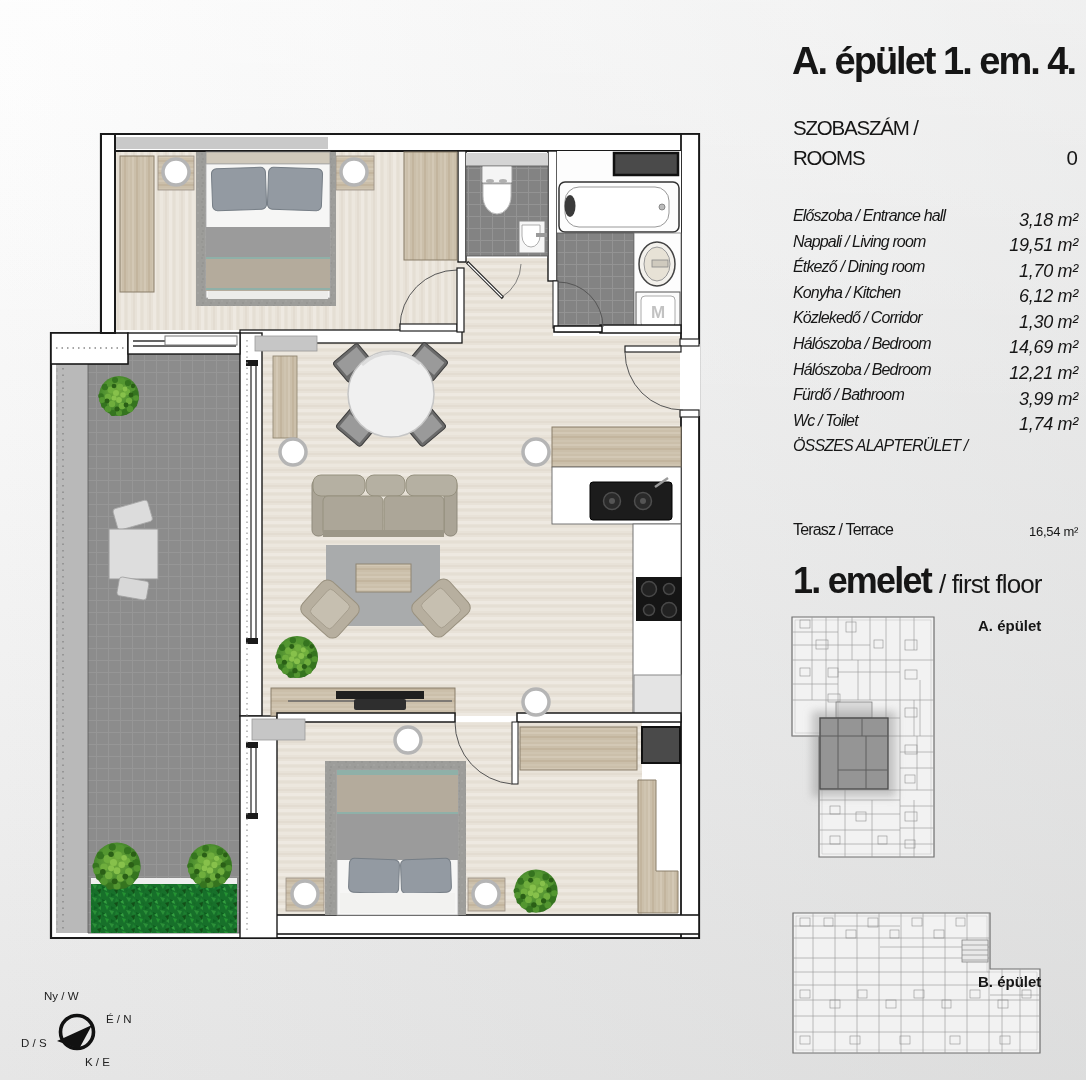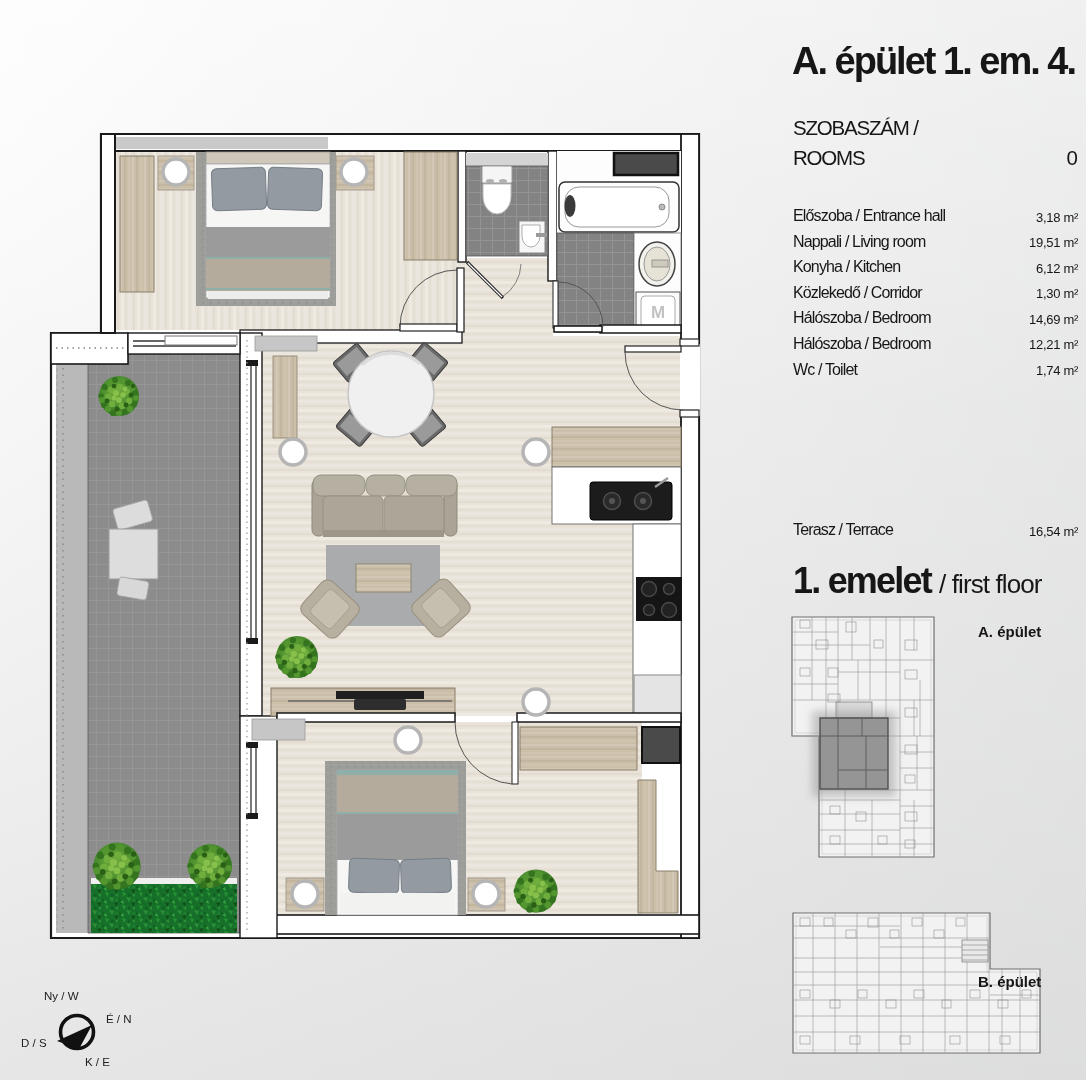--- a/index.html
+++ b/index.html
@@ -7,27 +7,27 @@
   .page{position:relative;width:1086px;height:1080px;
     background:linear-gradient(90deg,rgba(205,206,206,0) 0%,rgba(205,206,206,0.38) 100%),linear-gradient(180deg,#fdfdfd 0%,#f6f6f6 40%,#eeeeee 72%,#e6e6e6 100%);}
   .vshade{position:absolute;left:0;top:0;width:1086px;height:1080px;
     background:linear-gradient(180deg,rgba(255,255,255,0.25) 0%,rgba(255,255,255,0.0) 40%);}
   svg{position:absolute;left:0;top:0;}
   .panel{position:absolute;left:792px;top:0;width:287px;color:#161616;}
   .title{position:absolute;top:40px;left:0;width:287px;font-size:38px;font-weight:bold;letter-spacing:-2px;white-space:nowrap;}
   .szoba{position:absolute;top:113px;left:1px;font-size:20.5px;letter-spacing:-1.2px;line-height:30px;}
   .zero{position:absolute;top:146px;right:1px;font-size:20.5px;}
   .rooms{position:absolute;top:207px;left:1px;width:285px;font-size:16px;letter-spacing:-0.85px;}
-  .rooms .r{position:relative;height:25.6px;}
+  .rooms .r{position:relative;height:25.6px;font-style:italic;}
   .rooms .r .l{position:absolute;left:0;top:0;white-space:nowrap;}
-  .rooms .r .v{position:absolute;right:0;top:2.5px;white-space:nowrap;font-size:13px;letter-spacing:-0.3px;}
+  .rooms .r .v{position:absolute;right:0;top:2.5px;white-space:nowrap;font-size:18px;letter-spacing:-0.3px;}
   .terasz{position:absolute;top:521px;left:1px;width:285px;font-size:16px;letter-spacing:-0.85px;}
   .emelet{position:absolute;top:560px;left:1px;width:300px;font-size:36px;font-weight:bold;letter-spacing:-1.8px;white-space:nowrap;}
   .emelet span{font-weight:normal;font-size:26px;letter-spacing:-0.9px;}
-  .lblA{position:absolute;top:612px;right:20px;font-size:15px;font-weight:bold;margin-top:6px;}
+  .lblA{position:absolute;top:612px;right:20px;font-size:15px;font-weight:bold;}
   .lblB{position:absolute;top:924px;right:36px;font-size:15px;font-weight:bold;margin-top:45px;}
 </style>
 </head>
 <body>
 <div class="page">
   <div class="vshade"></div>
   <svg width="1086" height="1080" viewBox="0 0 1086 1080">
     <defs>
       <pattern id="woodV" width="16" height="16" patternUnits="userSpaceOnUse">
         <rect width="16" height="16" fill="#e8e2d8"></rect>
@@ -501,38 +501,49 @@
     <div class="rooms">
       <div class="r">
           <span class="l">Előszoba / Entrance hall</span>
           <span class="v">3,18 m²</span>
         </div>
       <div class="r">
           <span class="l">Nappali / Living room</span>
           <span class="v">19,51 m²</span>
         </div>
       <div class="r">
+          <span class="l">Étkező / Dining room</span>
+          <span class="v">1,70 m²</span>
+        </div>
+      <div class="r">
           <span class="l">Konyha / Kitchen</span>
           <span class="v">6,12 m²</span>
         </div>
       <div class="r">
           <span class="l">Közlekedő / Corridor</span>
           <span class="v">1,30 m²</span>
         </div>
       <div class="r">
           <span class="l">Hálószoba / Bedroom</span>
           <span class="v">14,69 m²</span>
         </div>
       <div class="r">
           <span class="l">Hálószoba / Bedroom</span>
           <span class="v">12,21 m²</span>
         </div>
       <div class="r">
+          <span class="l">Fürdő / Bathroom</span>
+          <span class="v">3,99 m²</span>
+        </div>
+      <div class="r">
           <span class="l">Wc / Toilet</span>
           <span class="v">1,74 m²</span>
+        </div>
+      <div class="r">
+          <span class="l">ÖSSZES ALAPTERÜLET /</span>
         </div>
     </div>
     <div class="terasz">
         <div class="r" style="position:relative;height:26px;">
           <span style="position:absolute;left:0;text-align:center;">Terasz / Terrace</span>
           <span style="position:absolute;right:0;top:2.5px;font-size:13px;letter-spacing:-0.3px;">16,54 m²</span>
         </div>
       </div>
     <div class="emelet">1. emelet <span>/ first floor</span></div>
   </div>

